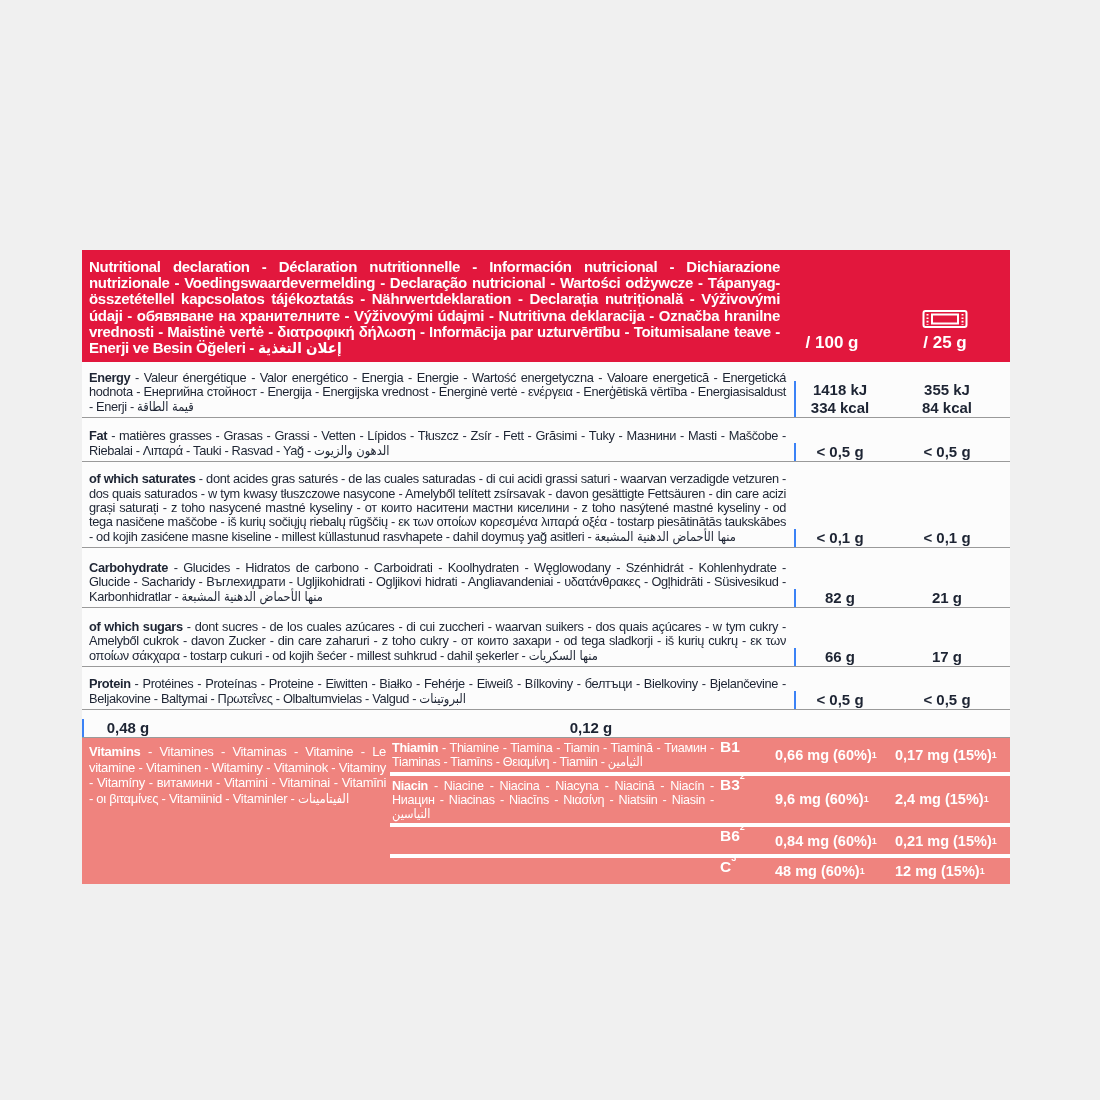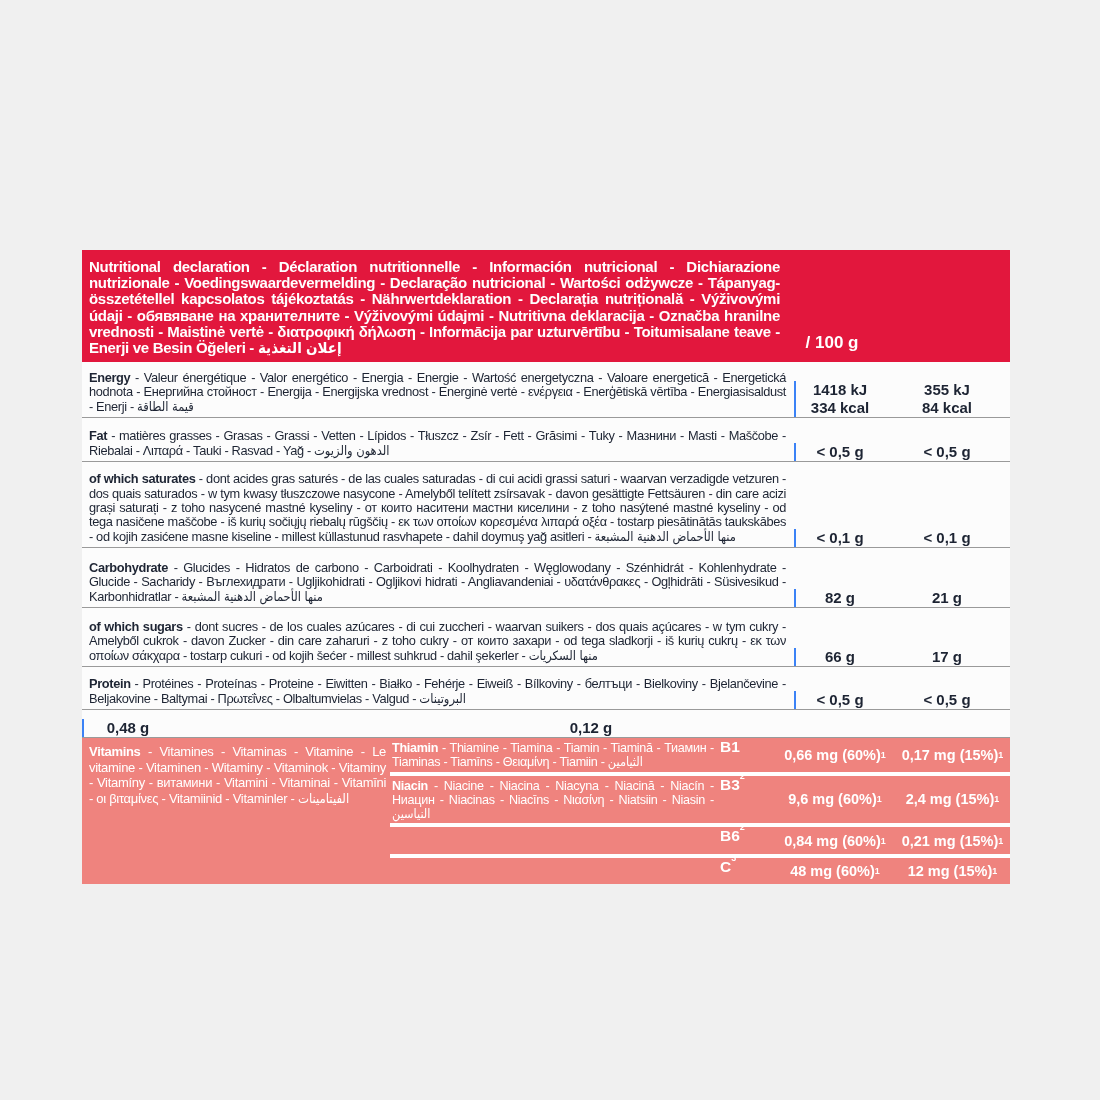--- a/index.html
+++ b/index.html
@@ -88,41 +88,52 @@
     padding:3px 6px 2px 2px;
     font-size:12.6px;line-height:14.2px;letter-spacing:-0.3px;
     text-align:justify;
   }
   .vname b{font-weight:700;}
   .vcode{
     flex:0 0 55px;display:flex;
     font-size:15.5px;font-weight:700;
   }
   .vval{
-    display:flex;align-items:center;justify-content:center;
+    display:flex;align-items:center;
     font-size:14.5px;font-weight:700;
   }
   .vval-100{flex:0 0 120px;}
   .vval-25{flex:1;}
   .vr-b1{min-height:34px;}
   .vr-b3{min-height:42px;}
   .vr-b6{min-height:31px;}
   .vr-c{min-height:26px;}
   sup{font-size:9px;line-height:0;vertical-align:super;}
 </style>
 </head>
 <body>
 
 <div class="nutrition-table">
 
   <div class="tbl-header">
     <div class="hdr-text">Nutritional declaration - Déclaration nutritionnelle - Información nutricional - Dichiarazione nutrizionale - Voedingswaardevermelding - Declaração nutricional - Wartości odżywcze - Tápanyag-összetétellel kapcsolatos tájékoztatás - Nährwertdeklaration - Declarația nutrițională - Výživovými údaji - обявяване на хранителните - Výživovými údajmi - Nutritivna deklaracija - Označba hranilne vrednosti - Maistinė vertė - διατροφική δήλωση - Informācija par uzturvērtību - Toitumisalane teave - Enerji ve Besin Öğeleri - إعلان التغذية</div>
     <div class="hdr-col hdr-col-100">
       <span>/ 100 g</span>
     </div>
+    <div class="hdr-col hdr-col-25">
+      <span class="hdr-bar-icon">
+        <svg width="46" height="22" viewBox="0 0 46 22">
+          <rect x="1.5" y="3" width="43" height="16" rx="2" fill="none" stroke="#fff" stroke-width="2"></rect>
+          <rect x="10" y="6.5" width="26" height="9" fill="none" stroke="#fff" stroke-width="2"></rect>
+          <line x1="5.5" y1="6" x2="5.5" y2="17" stroke="#fff" stroke-width="2" stroke-dasharray="1.6 1.8"></line>
+          <line x1="40.5" y1="6" x2="40.5" y2="17" stroke="#fff" stroke-width="2" stroke-dasharray="1.6 1.8"></line>
+        </svg>
+      </span>
+      <span>/ 25 g</span>
+    </div>
   </div>
 
   <div class="nrow r-energy">
     <div class="nlabel"><b>Energy</b> <span>- Valeur énergétique - Valor energético - Energia - Energie - Wartość energetyczna - Valoare energetică - Energetická hodnota - Енергийна стойност - Energija - Energijska vrednost - Energinė vertė - ενέργεια - Enerģētiskā vērtība - Energiasisaldust - Enerji - قيمة الطاقة</span></div>
     <div class="nval nval-100">
       <span>1418 kJ</span>
       <span>334 kcal</span>
     </div>
     <div class="nval nval-25">
       <span>355 kJ</span>

